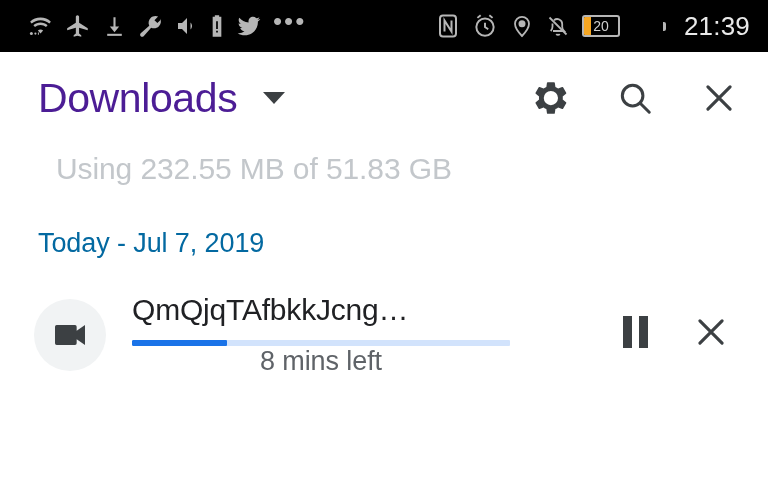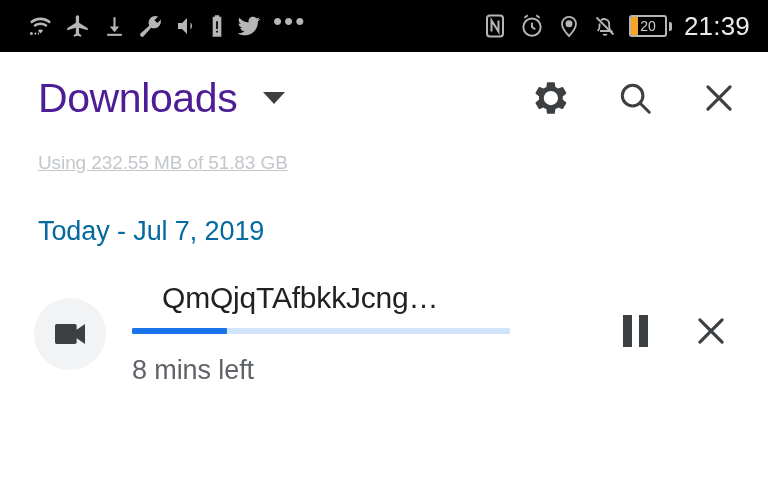--- a/index.html
+++ b/index.html
@@ -35,26 +35,28 @@
     display: inline-flex;
     align-items: center;
     justify-content: center;
     color: #b6b6b6;
   }
   .sicon svg { display: block; }
   .status-clock {
     color: #e9e9e9;
     font-size: 26px;
     letter-spacing: 0.2px;
+    margin-left: 6px;
     font-family: "Liberation Sans", sans-serif;
   }
   .battery {
     position: relative;
     display: inline-flex;
     align-items: center;
+    gap: 41px;
   }
   .battery-body {
     width: 38px;
     height: 22px;
     border: 2px solid #b6b6b6;
     border-radius: 3px;
     position: relative;
     box-sizing: border-box;
     overflow: hidden;
     display: flex;
@@ -128,25 +130,24 @@
     justify-content: center;
     cursor: pointer;
     background: none;
     border: none;
     padding: 0;
   }
   .action-btn svg { display: block; }
 
   
   .storage {
-    padding: 8px 38px 0 38px;
-    font-size: 19px;
+    padding: 8px 38px 0 56px;
+    font-size: 30px;
     color: #c3c7cb;
     letter-spacing: -0.1px;
-    text-decoration: underline;
   }
 
   
   .date-header {
     padding: 42px 38px 0 38px;
     font-size: 27px;
     color: #0369a1;
     letter-spacing: -0.1px;
   }
 
@@ -175,43 +176,42 @@
     padding-right: 10px;
     min-width: 0;
   }
   .file-name {
     font-size: 30px;
     color: #202124;
     white-space: nowrap;
     overflow: hidden;
     letter-spacing: -0.2px;
     line-height: 1.1;
-    margin-left: 30px;
   }
   .progress-track {
     margin-top: 14px;
     height: 6px;
     width: 378px;
     max-width: 100%;
     background: #d2e3fc;
     border-radius: 1px;
     overflow: hidden;
     cursor: pointer;
   }
   .progress-fill {
     height: 100%;
     background: #1a73e8;
     border-radius: 1px;
   }
   .file-meta {
-    margin-top: 21px;
+    margin-top: 0;
     width: 378px;
     max-width: 100%;
     display: flex;
-    justify-content: flex-start;
+    justify-content: center;
     align-items: baseline;
     font-size: 27px;
     color: #5f6368;
     letter-spacing: -0.1px;
   }
   .row-actions {
     display: flex;
     align-items: center;
     gap: 44px;
     margin-right: 14px;

